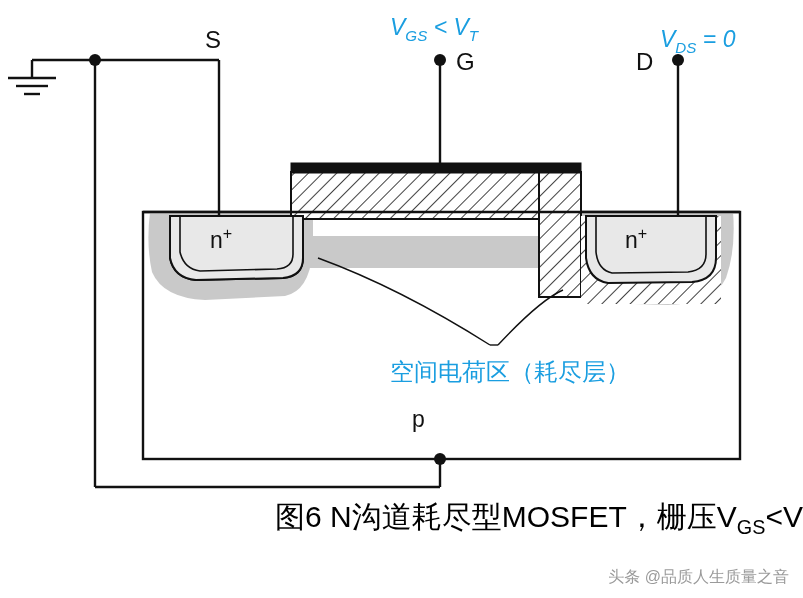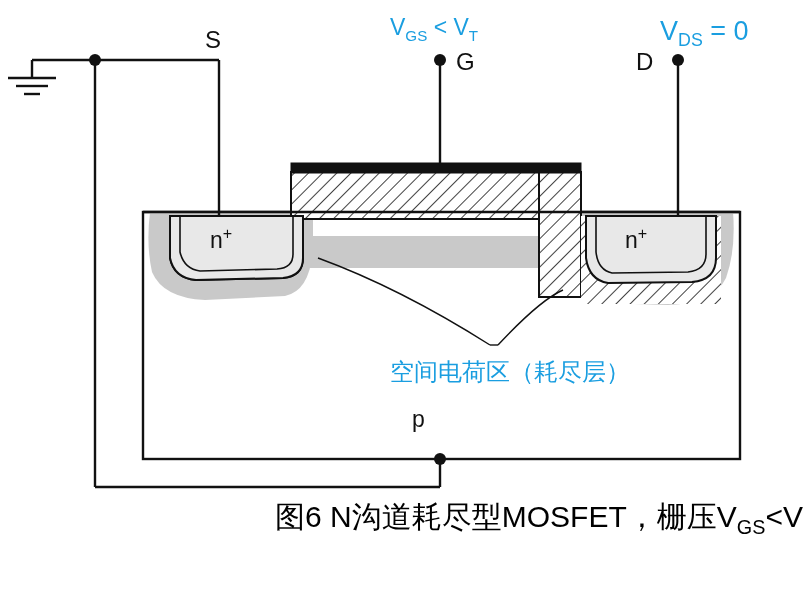--- a/index.html
+++ b/index.html
@@ -28,20 +28,21 @@
   }
   .lbl {
     position: absolute;
     white-space: nowrap;
     line-height: 1;
   }
   .blue {
     color: #1a9ee0;
   }
   .ital {
+    font-style: italic;
   }
   .caption {
     position: absolute;
     left: 0;
     top: 500px;
     width: 803px;
     text-align: right;
     font-size: 30px;
     color: #000;
     font-family: "Liberation Sans", sans-serif;
@@ -140,34 +141,35 @@
   <div class="lbl" style="left:205px; top:28px; font-size:24px; color:#111;">S</div>
 
   <div class="lbl" style="left:456px; top:50px; font-size:24px; color:#111;">G</div>
 
   <div class="lbl" style="left:636px; top:50px; font-size:24px; color:#111;">D</div>
 
   <div class="lbl blue ital" style="left:390px; top:16px; font-size:23px;">
     <span>V</span><span class="sub">GS</span><span> &lt; V</span><span class="sub">T</span>
   </div>
 
-  <div class="lbl blue ital" style="left:660px; top:18px; font-size:27px;">
+  <div class="lbl blue ital" style="left:660px; top:28px; font-size:23px;">
     <span>V</span><span class="sub">DS</span><span> = 0</span>
   </div>
 
   <div class="lbl" style="left:210px; top:225px; font-size:23px; color:#111;">
     <span>n</span><sup style="font-size:0.7em;">+</sup>
   </div>
 
   <div class="lbl" style="left:625px; top:225px; font-size:23px; color:#111;">
     <span>n</span><sup style="font-size:0.7em;">+</sup>
   </div>
 
   <div class="lbl" style="left:412px; top:408px; font-size:23px; color:#111;">p</div>
 
   <div class="lbl blue" style="left:390px; top:360px; font-size:24px;">空间电荷区（耗尽层）</div>
 
   <div class="caption">
     <span>图6 N沟道耗尽型MOSFET，栅压V</span><span class="sub">GS</span><span>&lt;V</span><span class="sub">T</span>
   </div>
 
+  <div class="watermark">头条 @品质人生质量之音</div>
 
 </div>
 
 </body></html>

